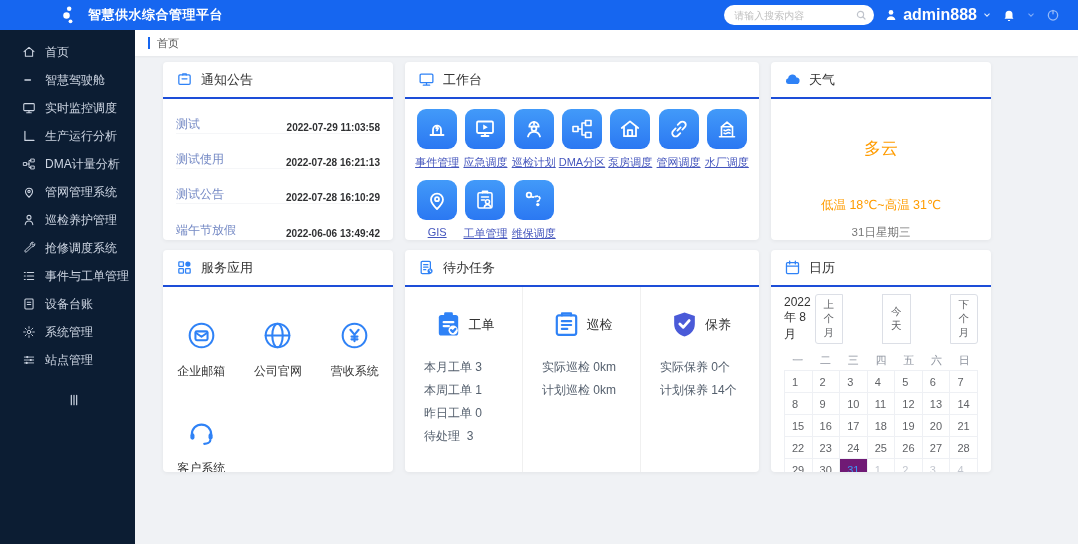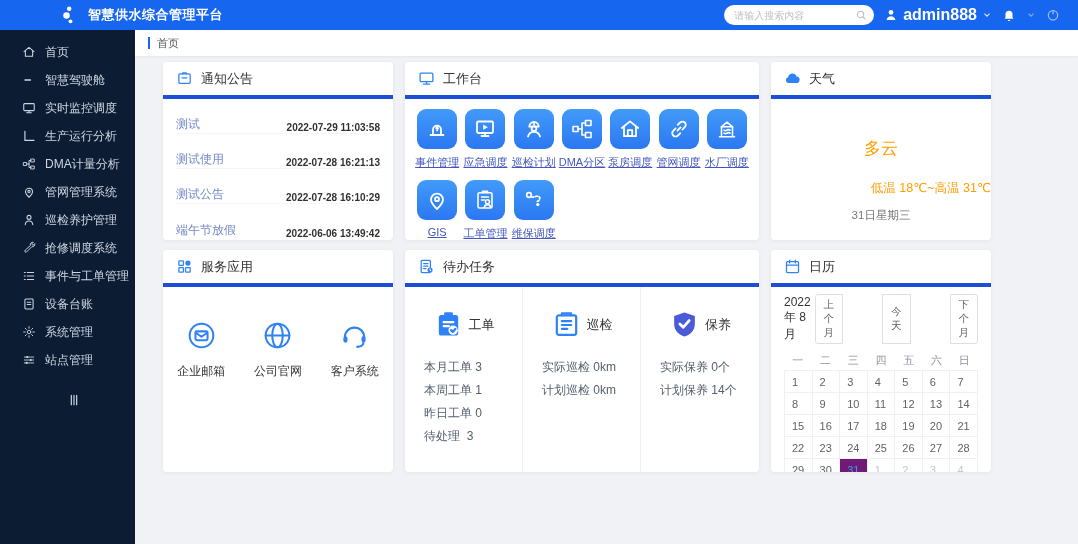--- a/index.html
+++ b/index.html
@@ -32,42 +32,42 @@
   .si { width:14px; height:14px; flex:0 0 14px; }
   .collapse-btn { margin:18px 0 0 66px; width:16px; height:16px; color:#cdd5e2; cursor:pointer; }
 
   
   .main { position:absolute; left:135px; top:30px; right:0; bottom:0; background:#f0f2f5; }
   .crumb { height:26px; background:#fff; box-shadow:0 1px 2px rgba(0,0,0,.05); display:flex; align-items:center; padding-left:13px; }
   .crumb-tab { font-size:11px; color:#555; border-left:2px solid #1666f0; padding-left:7px; line-height:12px; cursor:pointer; }
 
   .grid { display:grid; grid-template-columns:230px 354px 220px; grid-template-rows:178px 222px; gap:10px 12px; padding:6px 0 0 28px; }
   .card { background:#fff; border-radius:4px; box-shadow:0 1px 4px rgba(0,0,0,.06); overflow:hidden; display:flex; flex-direction:column; }
-  .card-head { height:37px; flex:0 0 37px; display:flex; align-items:center; gap:8px; padding:0 13px; border-bottom:4px solid #1d4ed8; }
+  .card-head { height:37px; flex:0 0 37px; display:flex; align-items:center; gap:8px; padding:0 13px; border-bottom:2px solid #1d4ed8; }
   .card-head .hic { width:17px; height:17px; color:var(--c-blue,#2f82f6); }
   .card-title { font-size:13px; color:#333; }
 
   
   .notice-list { list-style:none; padding:0 13px; }
   .notice-row { height:35px; display:flex; align-items:flex-end; justify-content:space-between; border-bottom:1px solid #f5f6f8; }
   .notice-row:last-child { border-bottom:none; }
   .notice-title { font-size:12px; color:#7388c4; cursor:pointer; }
   .notice-time { font-size:10px; color:#303133;font-weight:bold; }
 
   
   .wb-grid { display:grid; grid-template-columns:repeat(7,1fr); padding:10px 8px 0; row-gap:10px; }
   .wb-app { display:flex; flex-direction:column; align-items:center; gap:6px; cursor:pointer; }
   .wb-tile { width:40px; height:40px; border-radius:9px; background:linear-gradient(180deg,#429af9,#2b78f2); color:#fff; }
   .wb-tile .ig { width:24px; height:24px; }
   .wb-label { font-size:11px; color:var(--c-link,#4556bd); text-decoration:underline; white-space:nowrap; }
 
   
   .weather-body { text-align:center; padding-top:38px; }
   .weather-cond { font-size:17px; color:var(--c-orange,#ff9c00); }
-  .weather-temp { font-size:12.5px; color:var(--c-orange,#ff9c00); margin-top:20px;text-align:right; }
+  .weather-temp { font-size:12.5px; color:var(--c-orange,#ff9c00); margin-top:37px; }
   .weather-date { font-size:11.5px; color:#777; margin-top:11px;text-align:center; }
 
   
   .svc-grid { display:grid; grid-template-columns:1fr 1fr 1fr; row-gap:36px; padding-top:32px; }
   .svc-app { display:flex; flex-direction:column; align-items:center; gap:11px; cursor:pointer; }
   .svc-ic { width:33px; height:33px; color:var(--c-blue,#2f82f6); }
   .svc-label { font-size:12px; color:#333; }
 
   
   .todo-grid { display:grid; grid-template-columns:1fr 1fr 1fr; flex:1; }
@@ -478,20 +478,29 @@
           </div>
           <div class="svc-app">
             <span class="ic svc-ic">
               <svg viewBox="0 0 24 24" fill="none" stroke="currentColor" stroke-width="1.5" stroke-linecap="round" stroke-linejoin="round">
                 <circle cx="12" cy="12" r="8.6"></circle>
                 <ellipse cx="12" cy="12" rx="3.8" ry="8.6"></ellipse>
                 <path d="M3.4 12h17.2"></path>
               </svg>
             </span>
             <span class="svc-label">公司官网</span>
+          </div>
+          <div class="svc-app">
+            <span class="ic svc-ic">
+              <svg viewBox="0 0 24 24" fill="none" stroke="currentColor" stroke-width="1.5" stroke-linecap="round" stroke-linejoin="round">
+                <circle cx="12" cy="12" r="8.6"></circle>
+                <path d="M9 7.8l3 3.6 3-3.6M12 11.4v4.8M9.8 12.8h4.4M9.8 14.8h4.4"></path>
+              </svg>
+            </span>
+            <span class="svc-label">营收系统</span>
           </div>
           <div class="svc-app">
             <span class="ic svc-ic">
               <svg viewBox="0 0 24 24" fill="none" stroke="currentColor" stroke-width="1.6" stroke-linecap="round" stroke-linejoin="round">
                 <path d="M5 13.2a7 7 0 0 1 14 0"></path>
                 <rect x="3.9" y="12.6" width="3" height="4.6" rx="1.5" fill="currentColor" stroke="none"></rect>
                 <rect x="17.1" y="12.6" width="3" height="4.6" rx="1.5" fill="currentColor" stroke="none"></rect>
                 <path d="M18.4 17.6c0 1.6-2.2 2.6-4.4 2.6"></path>
               </svg>
             </span>

